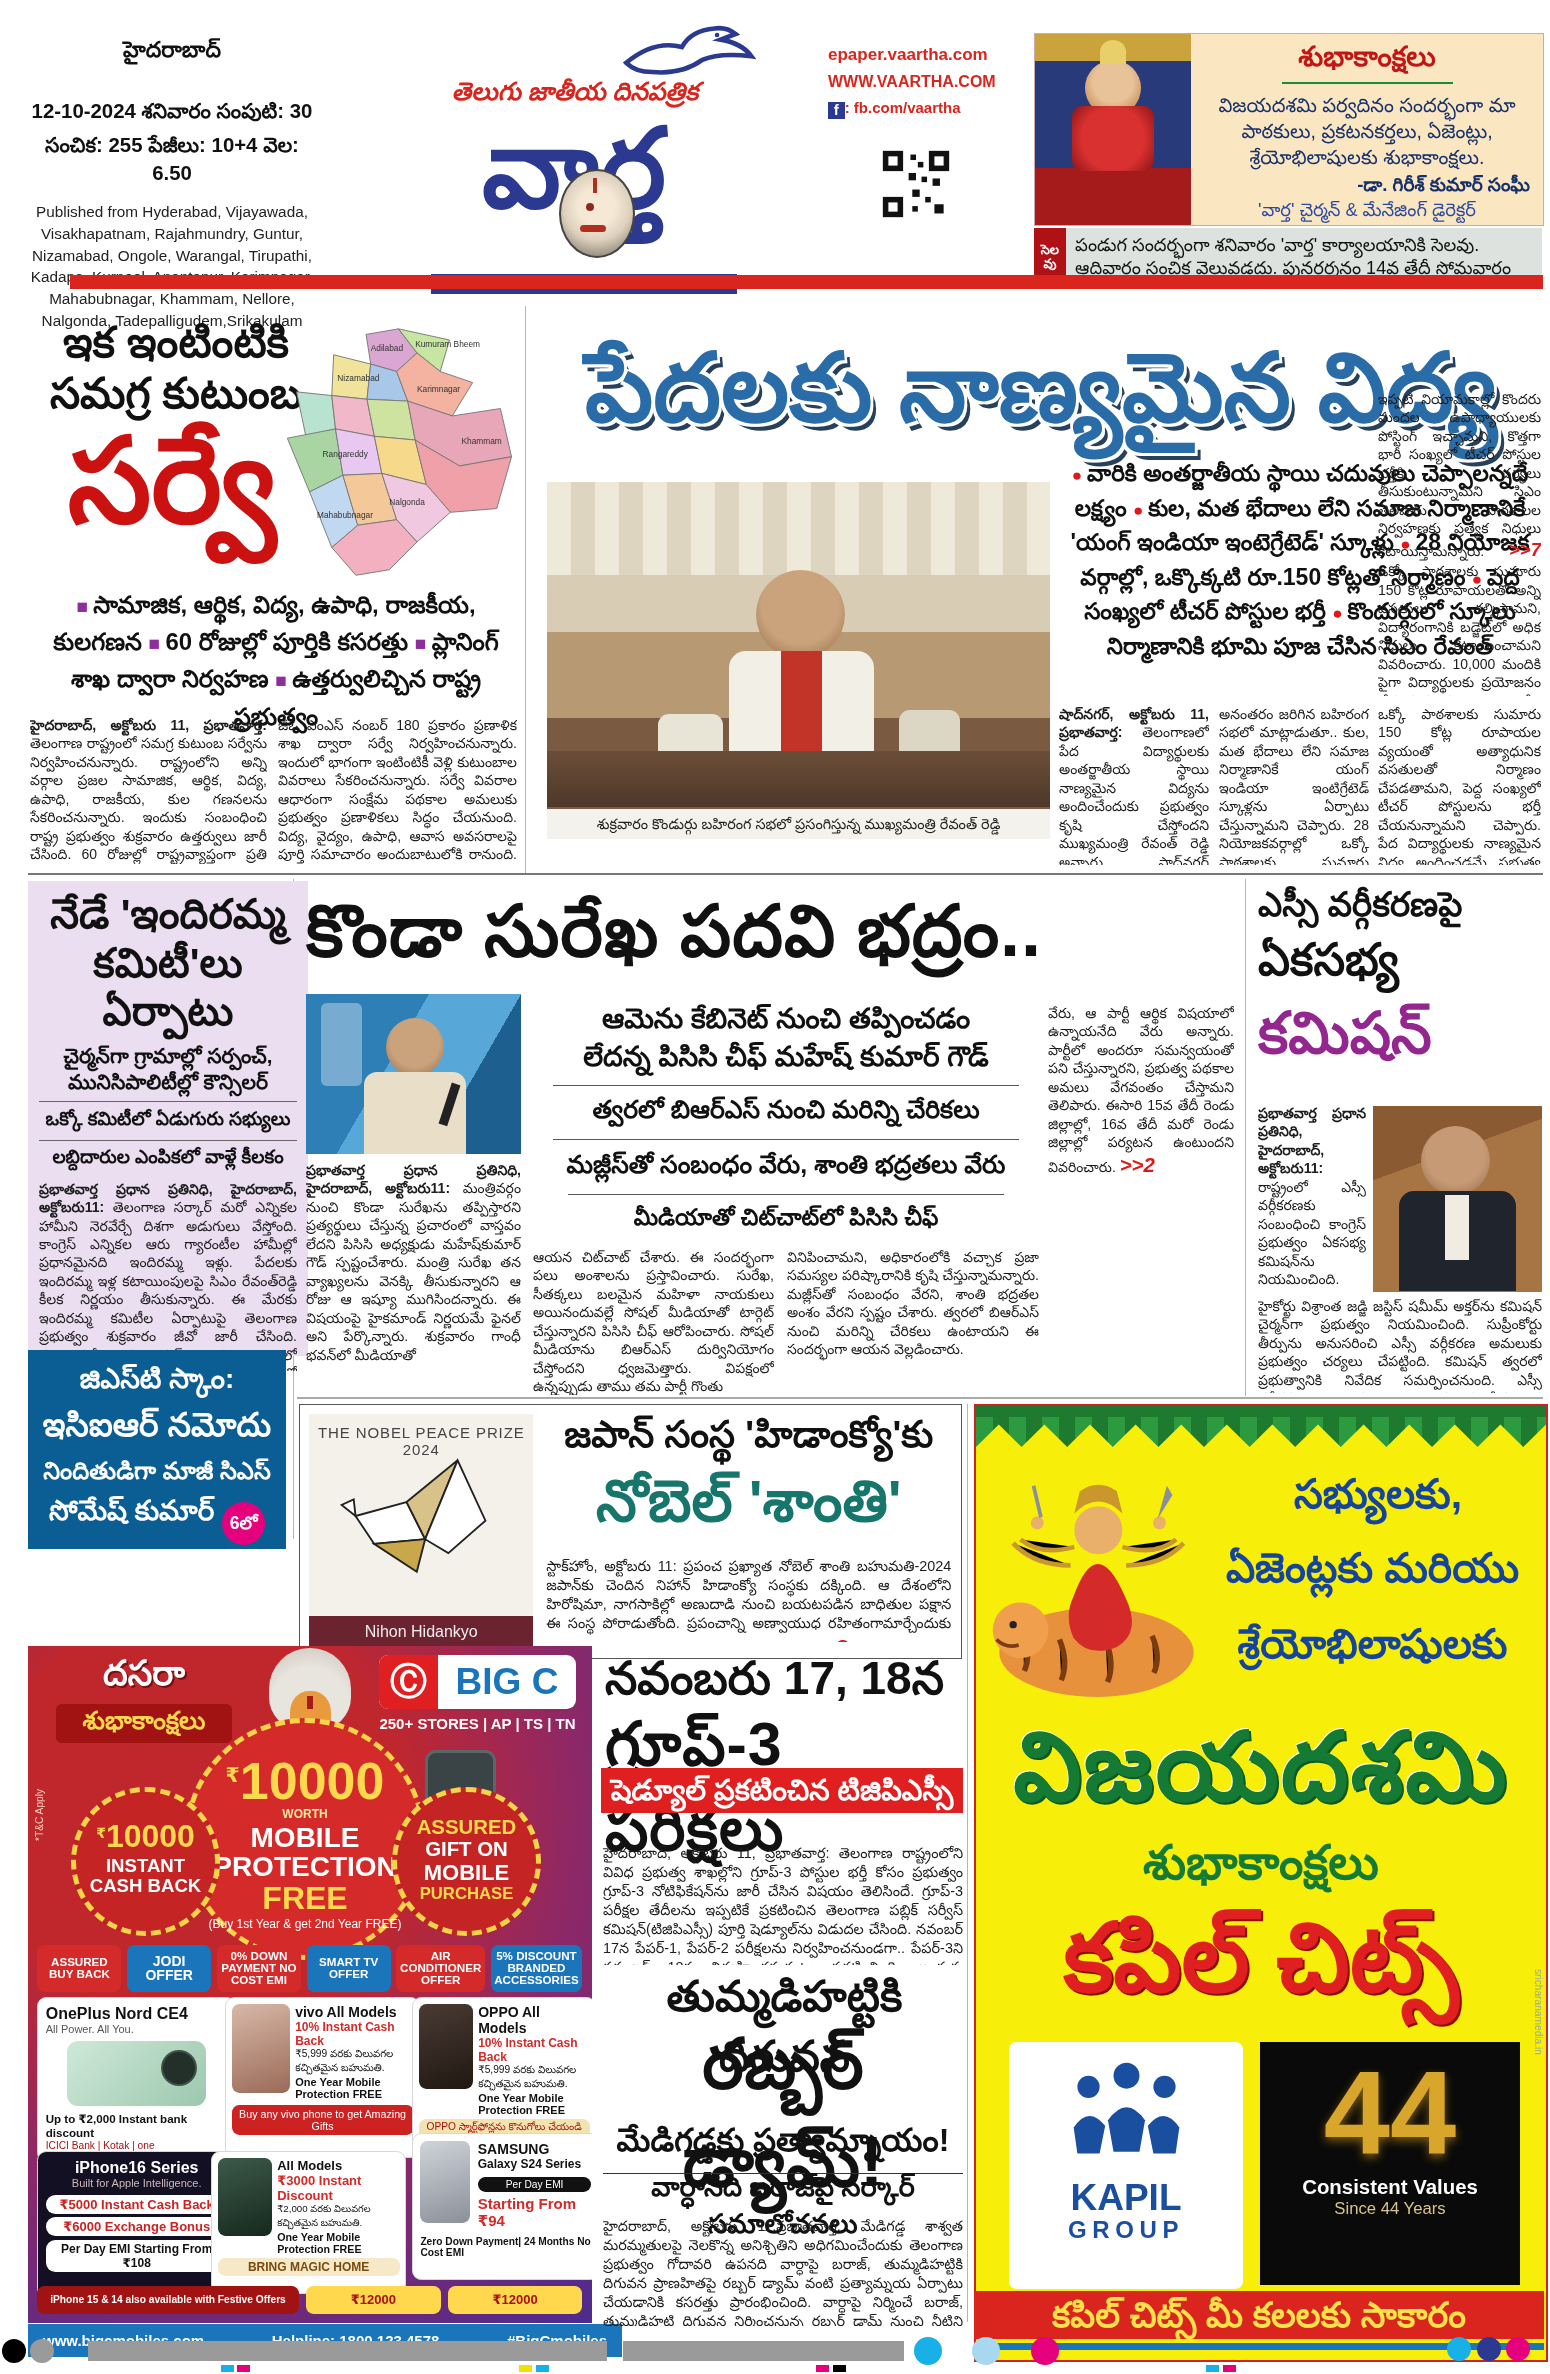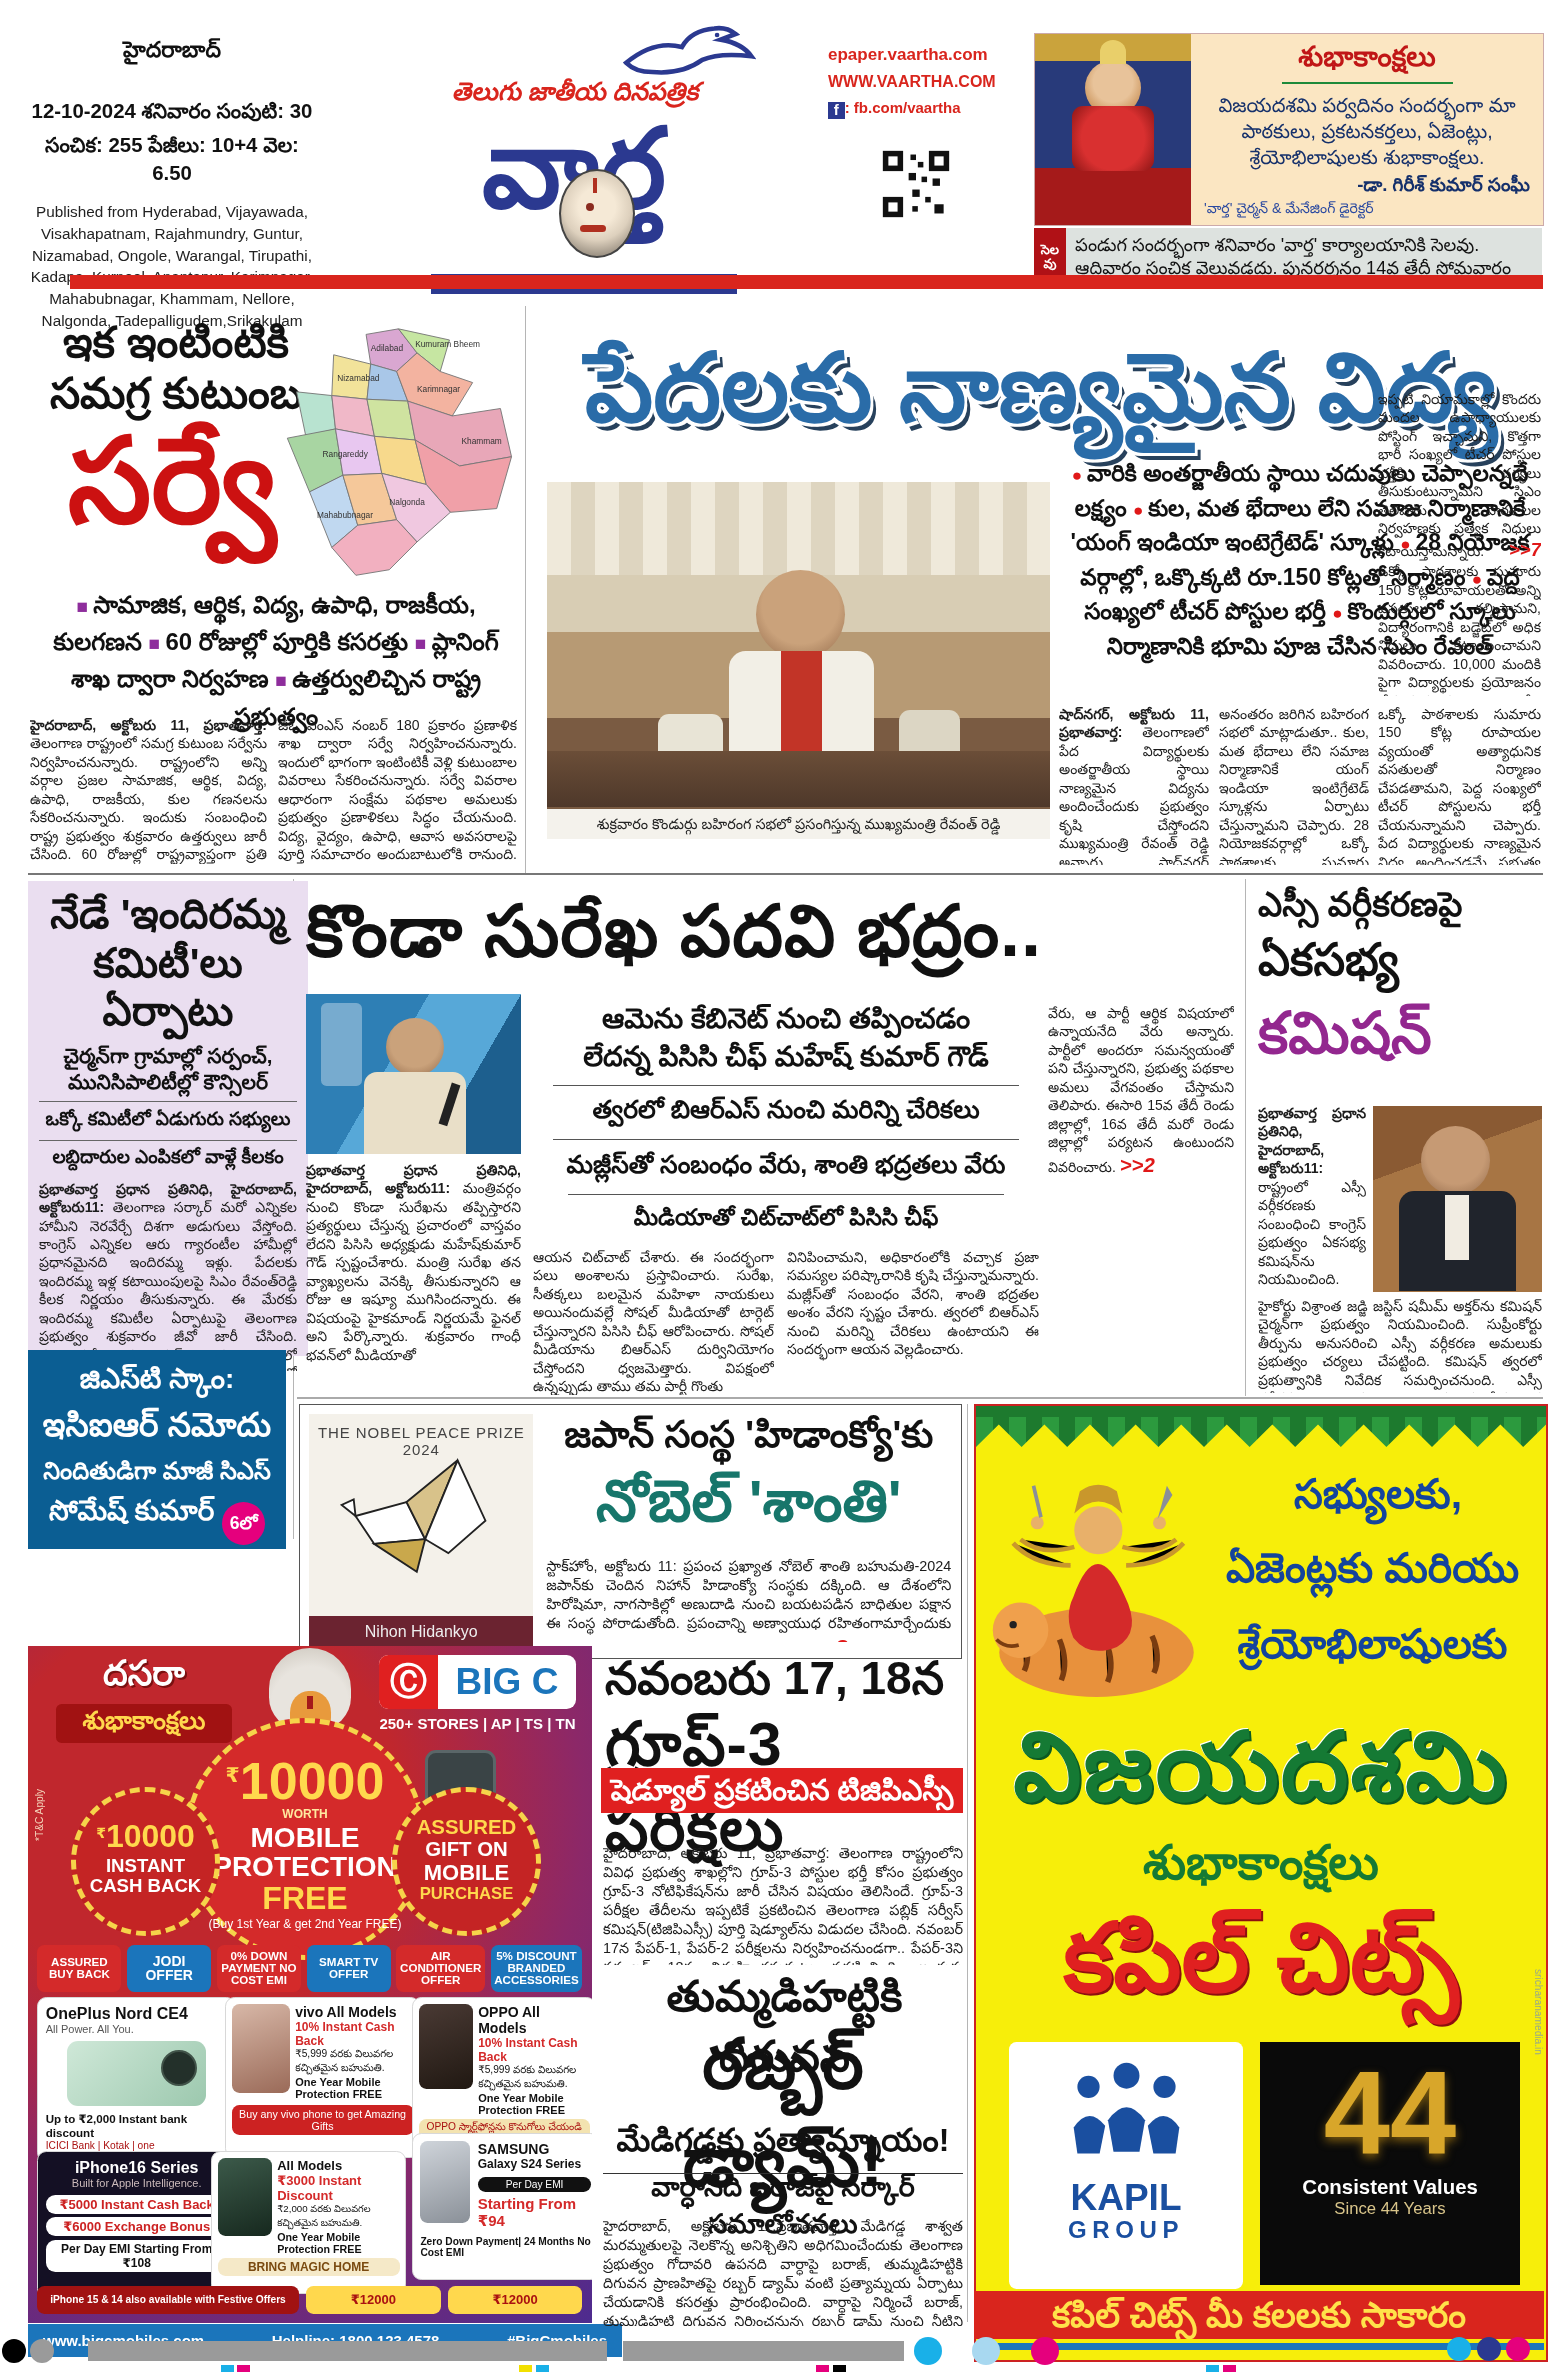--- a/index.html
+++ b/index.html
@@ -96,21 +96,21 @@
   <div class="ab" style="left:1034px;top:33px;width:508px;height:191px;background:#fbe6c2;border:0.9px solid #caa;display:flex;">
     <div style="width:156px;height:100%;background:linear-gradient(180deg,#caa33c 0 14%,#283a7a 14% 70%,#a51a1a 70% 100%);position:relative;flex:none;">
       <div class="ab" style="left:50px;top:26px;width:56px;height:56px;border-radius:50%;background:radial-gradient(circle at 50% 40%,#e8c39a 0 45%,#b5722f 100%);"></div>
       <div class="ab" style="left:37px;top:72px;width:82px;height:65px;border-radius:11px;background:radial-gradient(circle,#d93030 0 60%,#8a1515 100%);"></div>
       <div class="ab" style="left:65px;top:5.6px;width:26px;height:24px;background:#e9cf6a;border-radius:50% 50% 0 0;"></div>
     </div>
     <div style="flex:1;padding:7.4px 13px;text-align:center;">
       <div class="b" style="color:#c01616;font-size:28px;border-bottom:2.8px solid #1d8a3a;display:inline-block;padding:0 16.7px 1.9px;">శుభాకాంక్షలు</div>
       <div style="font-size:19.5px;line-height:1.35;margin-top:7.4px;color:#15306b;">విజయదశమి పర్వదినం సందర్భంగా మా పాఠకులు, ప్రకటనకర్తలు, ఏజెంట్లు, శ్రేయోభిలాషులకు శుభాకాంక్షలు.</div>
       <div class="b" style="font-size:18.6px;color:#15306b;text-align:right;margin-top:3.7px;">-డా. గిరీశ్ కుమార్ సంఘీ</div>
-      <div style="font-size:14px;color:#2a49a0;text-align:left;">'వార్త' చైర్మన్ &amp; మేనేజింగ్ డైరెక్టర్</div>
+      <div style="font-size:18px;color:#2a49a0;text-align:center;">'వార్త' చైర్మన్ &amp; మేనేజింగ్ డైరెక్టర్</div>
     </div>
   </div>
 
   <div class="ab" style="left:1034px;top:228px;width:508px;height:58px;display:flex;">
     <div style="width:28px;background:#b01116;color:#fff;font-weight:bold;font-size:13px;line-height:1.05;display:flex;align-items:center;justify-content:center;text-align:center;word-break:break-all;padding:1.9px;">సెలవు</div>
     <div style="flex:1;background:#dde2df;display:flex;align-items:center;padding:3.7px 9.3px;font-size:18px;line-height:1.3;color:#111;">పండుగ సందర్భంగా శనివారం 'వార్త' కార్యాలయానికి సెలవు. ఆదివారం సంచిక వెలువడదు. పునర్దర్శనం 14వ తేదీ సోమవారం</div>
   </div>
 
   <div class="ab redbar" style="left:70px;top:275px;width:1473px;height:14px;"></div>
 

